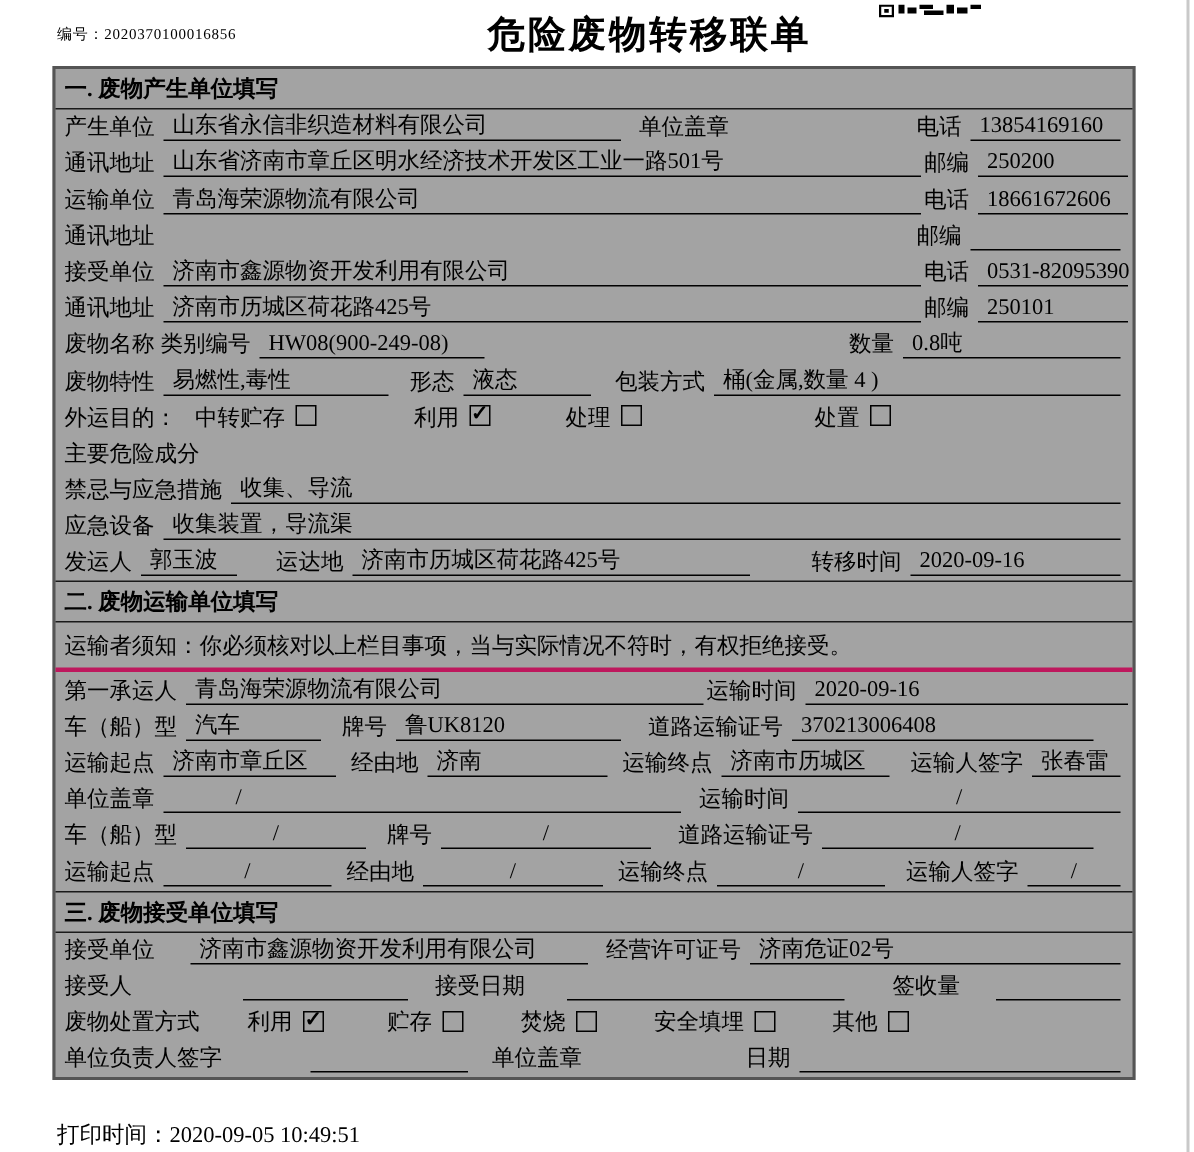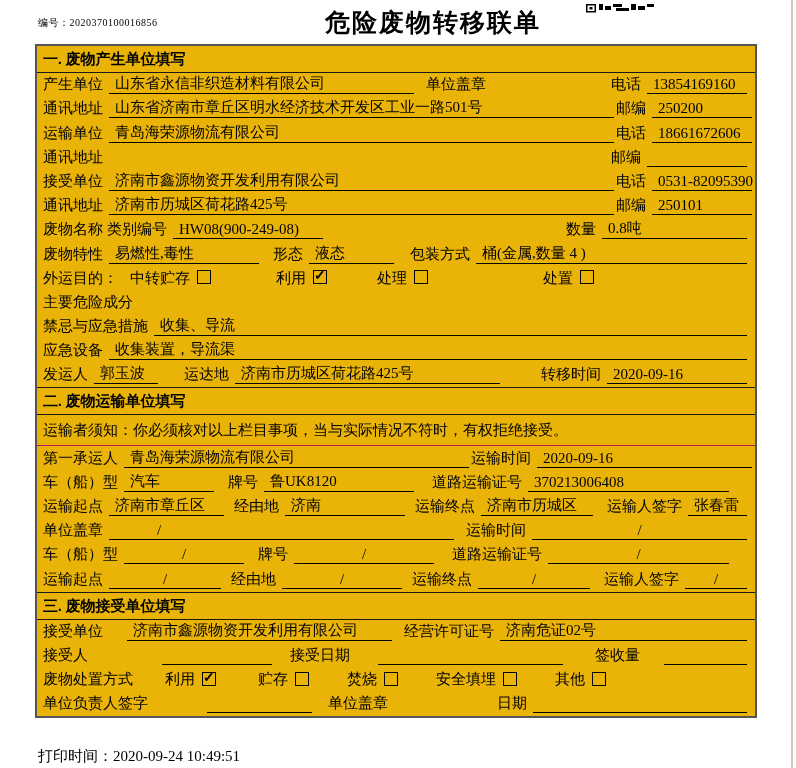--- a/index.html
+++ b/index.html
@@ -5,24 +5,24 @@
   html,body{margin:0;padding:0;background:#fff;}
   .page{position:relative;width:796px;height:768px;background:#ffffff;overflow:hidden;
         font-family:"Liberation Serif","DejaVu Serif",serif;color:#000;}
   .doc-no{position:absolute;left:38px;top:16px;font-size:10px;letter-spacing:.5px;}
   .title{position:absolute;left:70px;right:0;top:6px;text-align:center;
          font-size:25px;font-weight:bold;letter-spacing:2px;}
   .qr{position:absolute;left:586px;top:0;width:68px;height:10px;}
   .page-edge{position:absolute;top:0;bottom:0;left:791px;width:2px;background:#c9c9c9;}
 
   .form-table{position:absolute;left:35px;top:44px;width:722px;box-sizing:border-box;
-              border:2px solid #555;background:#eab308;}
+              border:2px solid #555;background:#a3a3a3;}
   .sec-header{font-size:15px;font-weight:bold;padding:4px 6px 3px;border-bottom:1.5px solid #1a1a1a;}
   .sec+.sec .sec-header{border-top:1.5px solid #1a1a1a;}
-  .notice{font-size:15px;padding:6px 6px 5px;border-bottom:1px solid #be185d;}
+  .notice{font-size:15px;padding:6px 6px 5px;border-bottom:3px solid #be185d;}
 
   .row{display:flex;align-items:flex-end;height:24.2px;padding:0 6px 3px;
        font-size:15px;white-space:nowrap;box-sizing:border-box;}
   .lbl{flex:none;margin-right:4px;}
   .val{flex:none;border-bottom:1px solid #000;padding:0 6px;margin:0 2px;min-height:17px;box-sizing:border-box;}
   .grow{flex:1;}
   .ctr{text-align:center;}
   .ind{padding-left:48px;}
   .mla{margin-left:auto;}
   .mr20{margin-right:20px;}
@@ -282,17 +282,17 @@
         <span class="lbl">单位负责人签字</span>
         <span class="val w105 ml55"></span>
         <span class="lbl ml14">单位盖章</span>
         <span class="lbl ml105">日期</span>
         <span class="val grow"></span>
       </div>
     </div>
   </div>
 
   <div class="footer">
-    <span>打印时间：</span><span>2020-09-24 10:49:51</span>
+    <span>打印时间：</span><span>2020-09-05 10:49:51</span>
   </div>
 
   <div class="page-edge"></div>
 </div>
 
 </body></html>

